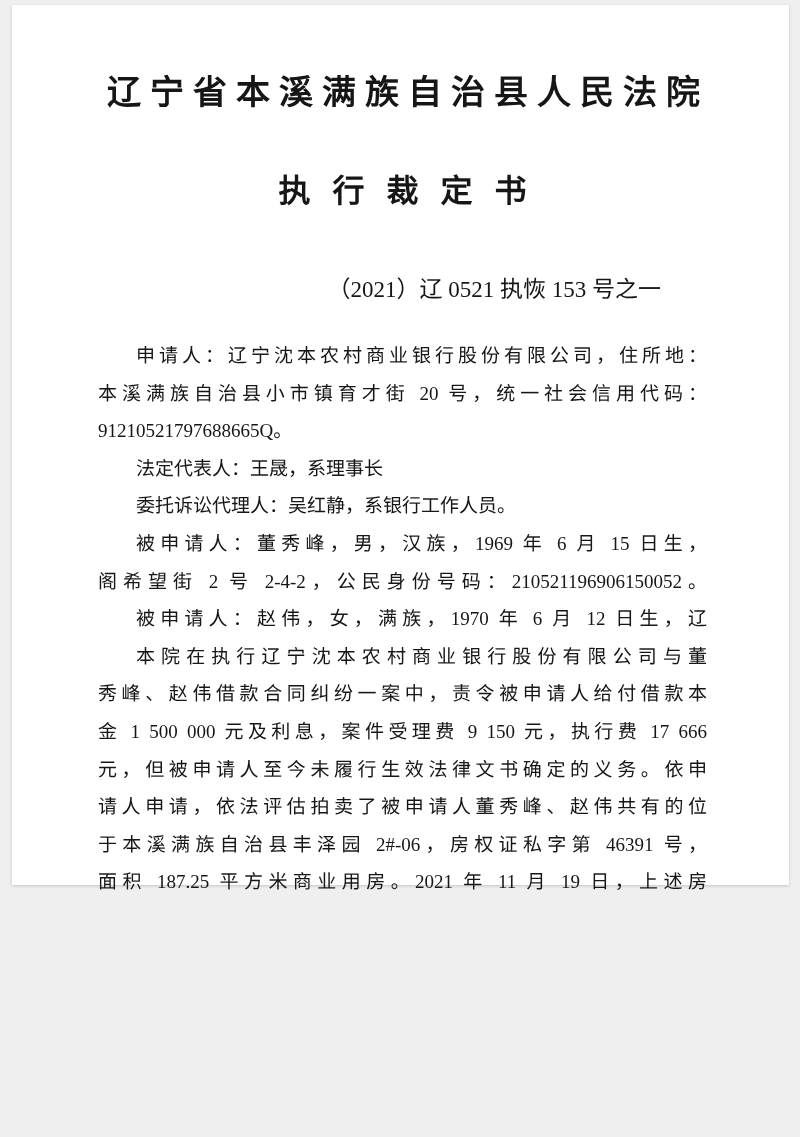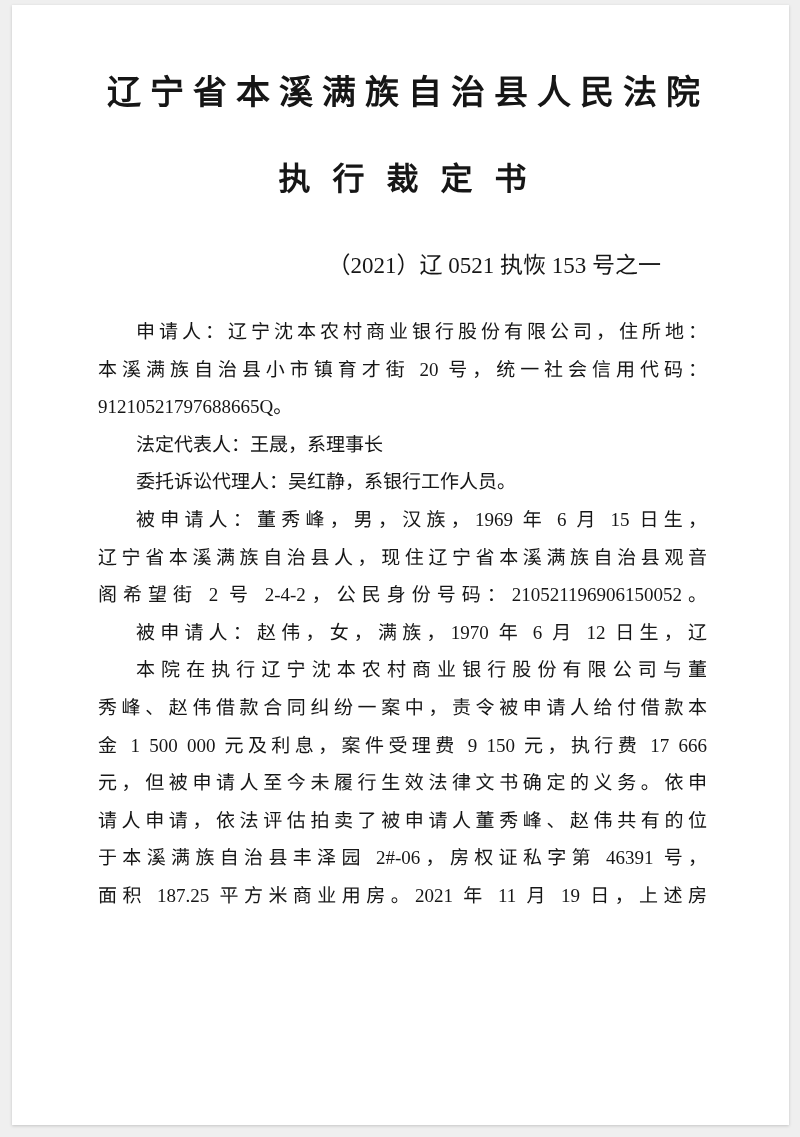--- a/index.html
+++ b/index.html
@@ -8,21 +8,21 @@
     background: #efefef;
     width: 800px;
     height: 1137px;
     overflow: hidden;
     font-family: "Liberation Serif", "DejaVu Serif", serif;
   }
   .page {
     box-sizing: border-box;
     margin: 5px 11px 0 12px;
     width: 777px;
-    height: 1120px;
+    height: 880px;
     background: #ffffff;
     box-shadow: 0 1px 3px rgba(0,0,0,0.18);
     color: #161616;
     position: relative;
   }
   .content {
     box-sizing: border-box;
     padding: 0 82px 0 86px; 
   }
   .court-name {
@@ -30,21 +30,21 @@
     padding-top: 66px;
     text-align: center;
     font-size: 34px;
     font-weight: 700;
     letter-spacing: 9px;
     text-indent: 9px; 
     white-space: nowrap;
     line-height: 1.3;
   }
   .doc-title {
-    margin: 0;
+    margin: 12px;
     padding-top: 44px;
     text-align: center;
     font-size: 32px;
     font-weight: 700;
     letter-spacing: 7px;
     text-indent: 7px;
     line-height: 1.25;
   }
   .case-number {
     padding-top: 52px;
@@ -85,21 +85,20 @@
 
     <div class="case-number">（2021）辽 0521 执恢 153 号之一</div>
 
     <div class="doc-body">
       <div class="ln ind j">申请人：辽宁沈本农村商业银行股份有限公司，住所地：</div>
       <div class="ln j">本溪满族自治县小市镇育才街 20 号，统一社会信用代码：</div>
       <div class="ln">91210521797688665Q。</div>
       <div class="ln ind">法定代表人：王晟，系理事长</div>
       <div class="ln ind">委托诉讼代理人：吴红静，系银行工作人员。</div>
       <div class="ln ind j">被申请人：董秀峰，男，汉族，1969 年 6 月 15 日生，</div>
-      <div class="ln j">辽宁省本溪满族自治县人，现住辽宁省本溪满族自治县观音</div>
       <div class="ln j">阁希望街 2 号 2-4-2，公民身份号码：210521196906150052。</div>
       <div class="ln ind j">被申请人：赵伟，女，满族，1970 年 6 月 12 日生，辽</div>
       <div class="ln ind j">本院在执行辽宁沈本农村商业银行股份有限公司与董</div>
       <div class="ln j">秀峰、赵伟借款合同纠纷一案中，责令被申请人给付借款本</div>
       <div class="ln j">金 1 500 000 元及利息，案件受理费 9 150 元，执行费 17 666</div>
       <div class="ln j">元，但被申请人至今未履行生效法律文书确定的义务。依申</div>
       <div class="ln j">请人申请，依法评估拍卖了被申请人董秀峰、赵伟共有的位</div>
       <div class="ln j">于本溪满族自治县丰泽园 2#-06，房权证私字第 46391 号，</div>
       <div class="ln j">面积 187.25 平方米商业用房。2021 年 11 月 19 日，上述房</div>
     </div>

